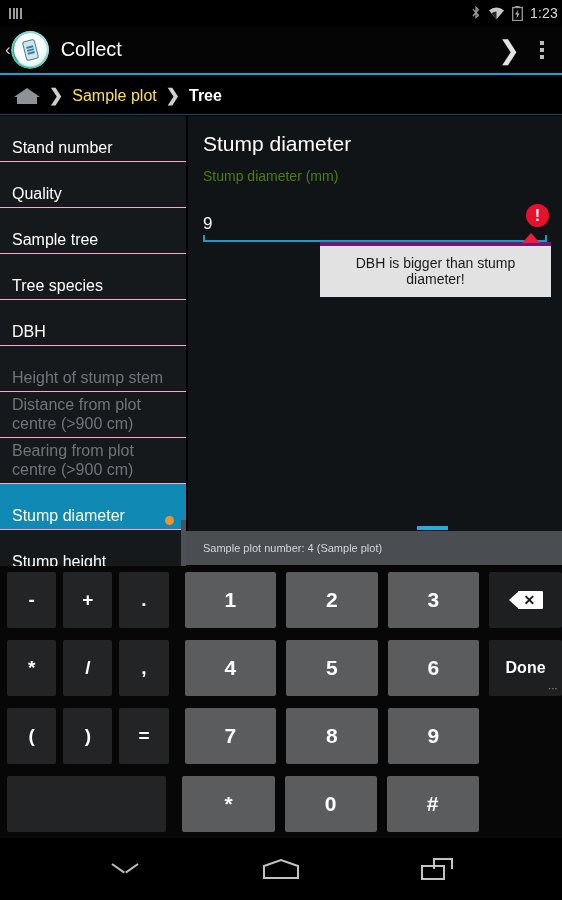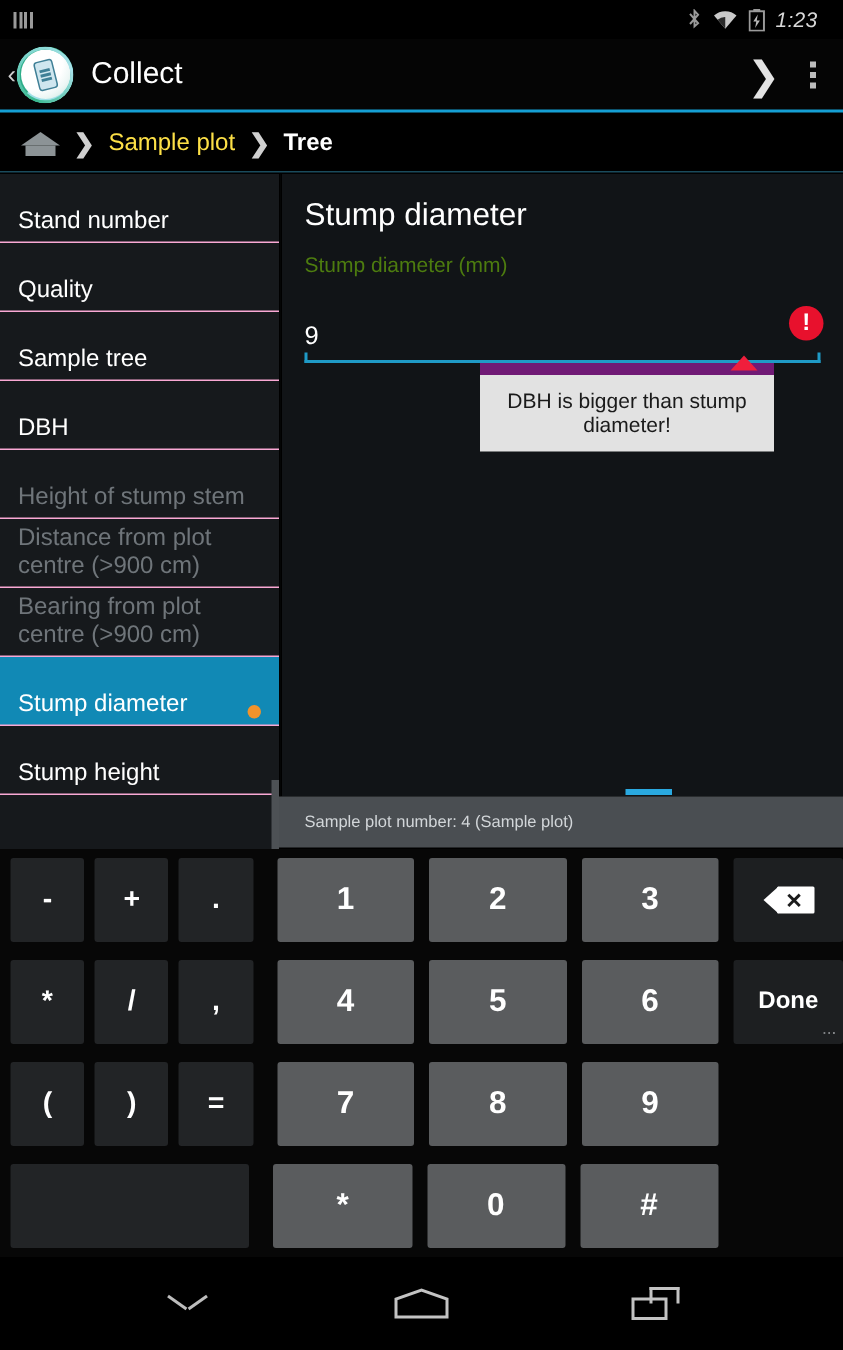--- a/index.html
+++ b/index.html
@@ -12,22 +12,22 @@
   #app { position: relative; width: 562px; height: 900px; background: #000; }
 
   
   .statusbar {
     position: absolute; top: 0; left: 0; width: 562px; height: 26px;
     background: #000; display: flex; align-items: center;
   }
   .sb-left { margin-left: 9px; display: flex; align-items: flex-end; gap: 1.5px; height: 12px; }
   .sb-bar { width: 2px; background: #9a9a9a; }
   .sb-right {
-    margin-left: auto; margin-right: 17px;
-    display: flex; align-items: center; gap: 7px; font-style: italic;
+    margin-left: auto; margin-right: 4px;
+    display: flex; align-items: center; gap: 7px;
   }
   .sb-time { color: #d8d8d8; font-size: 14px; letter-spacing: .2px; }
   .ic { display: block; }
 
   
   .actionbar {
     position: absolute; top: 26px; left: 0; width: 562px; height: 49px;
     background: #050505; display: flex; align-items: center;
     border-bottom: 2px solid #159fd4;
   }
@@ -117,22 +117,22 @@
   }
   .field-underline::before { left: 0; }
   .field-underline::after { right: 0; }
   .err-icon {
     position: absolute; right: -2px; top: -10px;
     width: 23px; height: 23px; border-radius: 50%; background: #e8112d;
     display: flex; align-items: center; justify-content: center;
     color: #ffffff; font-size: 16px; font-weight: bold; line-height: 1;
   }
   .tooltip {
-    position: absolute; left: 117px; top: 28px; width: 196px;
-    background: #e2e2e2; border-top: 8px solid #701a75;
+    position: absolute; left: 117px; top: 28px; width: 231px;
+    background: #e2e2e2; border-top: 4px solid #701a75;
     color: #1a1a1a; font-size: 14px; text-align: center;
     padding: 9px 6px 10px 6px;
   }
   .tooltip::before {
     content: ""; position: absolute; right: 11px; top: -13px;
     border-left: 9px solid transparent; border-right: 9px solid transparent;
     border-bottom: 10px solid #f01e3c;
   }
 
   
@@ -258,20 +258,23 @@
     <div class="side-item">
       <span>Stand number</span>
     </div>
     <div class="side-item">
       <span>Quality</span>
     </div>
     <div class="side-item">
       <span>Sample tree</span>
     </div>
     <div class="side-item">
+      <span>Tree species</span>
+    </div>
+    <div class="side-item">
       <span>DBH</span>
     </div>
     <div class="side-item dim">
       <span>Height of stump stem</span>
     </div>
     <div class="side-item dim">
       <span>Distance from plot centre (&gt;900 cm)</span>
     </div>
     <div class="side-item dim">
       <span>Bearing from plot centre (&gt;900 cm)</span>

